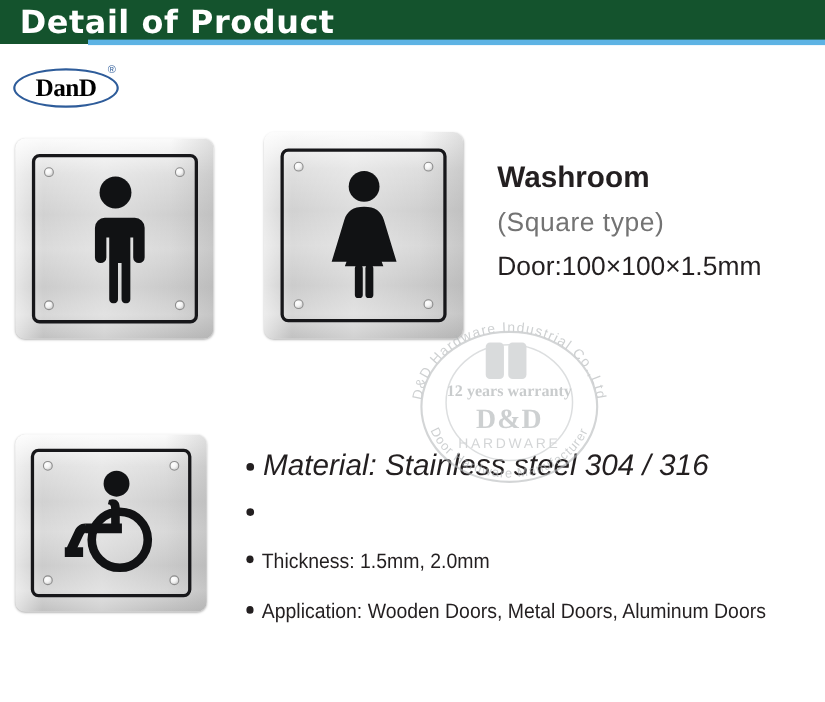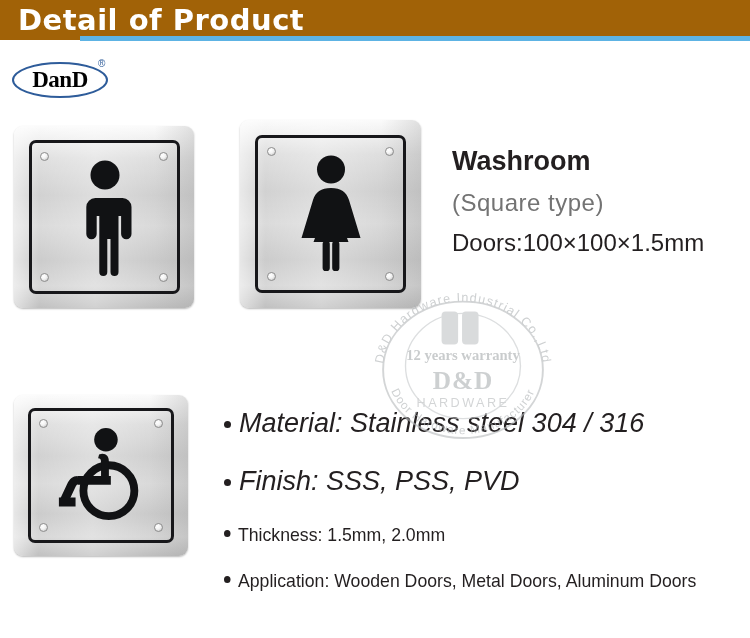--- a/index.html
+++ b/index.html
@@ -15,21 +15,21 @@
     font-family: "Liberation Sans", sans-serif;
     color: #231f20;
   }
 
   
   .banner {
     position: absolute;
     left: 0; top: 0;
     width: 750px;
     height: 40px;
-    background: #a16207;
+    background: #14532d;
   }
   .banner-strip {
     position: absolute;
     left: 80px; top: 36px;
     width: 670px; height: 5px;
     background: #5db3e4;
   }
   .banner-title {
     position: absolute;
     left: 18px; top: 3px;
@@ -256,31 +256,30 @@
     <rect x="99" y="24" width="17" height="34" rx="4"></rect>
   </g>
   <text x="100" y="74" text-anchor="middle" font-family="'Liberation Serif', serif" font-weight="bold" font-size="15" fill="#a9adaf">12 years warranty</text>
   <text x="100" y="104" text-anchor="middle" font-family="'Liberation Serif', serif" font-weight="bold" font-size="26" fill="#b0b4b6" letter-spacing="1">D&amp;D</text>
   <text x="100" y="122" text-anchor="middle" font-family="'Liberation Sans', sans-serif" font-size="13" fill="#b9bcbe" letter-spacing="2.5">HARDWARE</text>
 </svg>
 
 <div class="headings">
   <div class="h-washroom">Washroom</div>
   <div class="h-square">(Square type)</div>
-  <div class="h-size">Doors:100×100×1.5mm</div>
+  <div class="h-size">Door:100×100×1.5mm</div>
 </div>
 
 <div class="specs">
   <div class="spec-row wide">
     <span class="spec-bullet"></span>
     <span>Material: Stainless steel 304 / 316</span>
   </div>
   <div class="spec-row wide">
     <span class="spec-bullet"></span>
-    <span>Finish: SSS, PSS, PVD</span>
   </div>
   <div class="spec-row narrow">
     <span class="spec-bullet"></span>
     <span>Thickness: 1.5mm, 2.0mm</span>
   </div>
   <div class="spec-row narrow">
     <span class="spec-bullet"></span>
     <span>Application: Wooden Doors, Metal Doors, Aluminum Doors</span>
   </div>
 </div>

